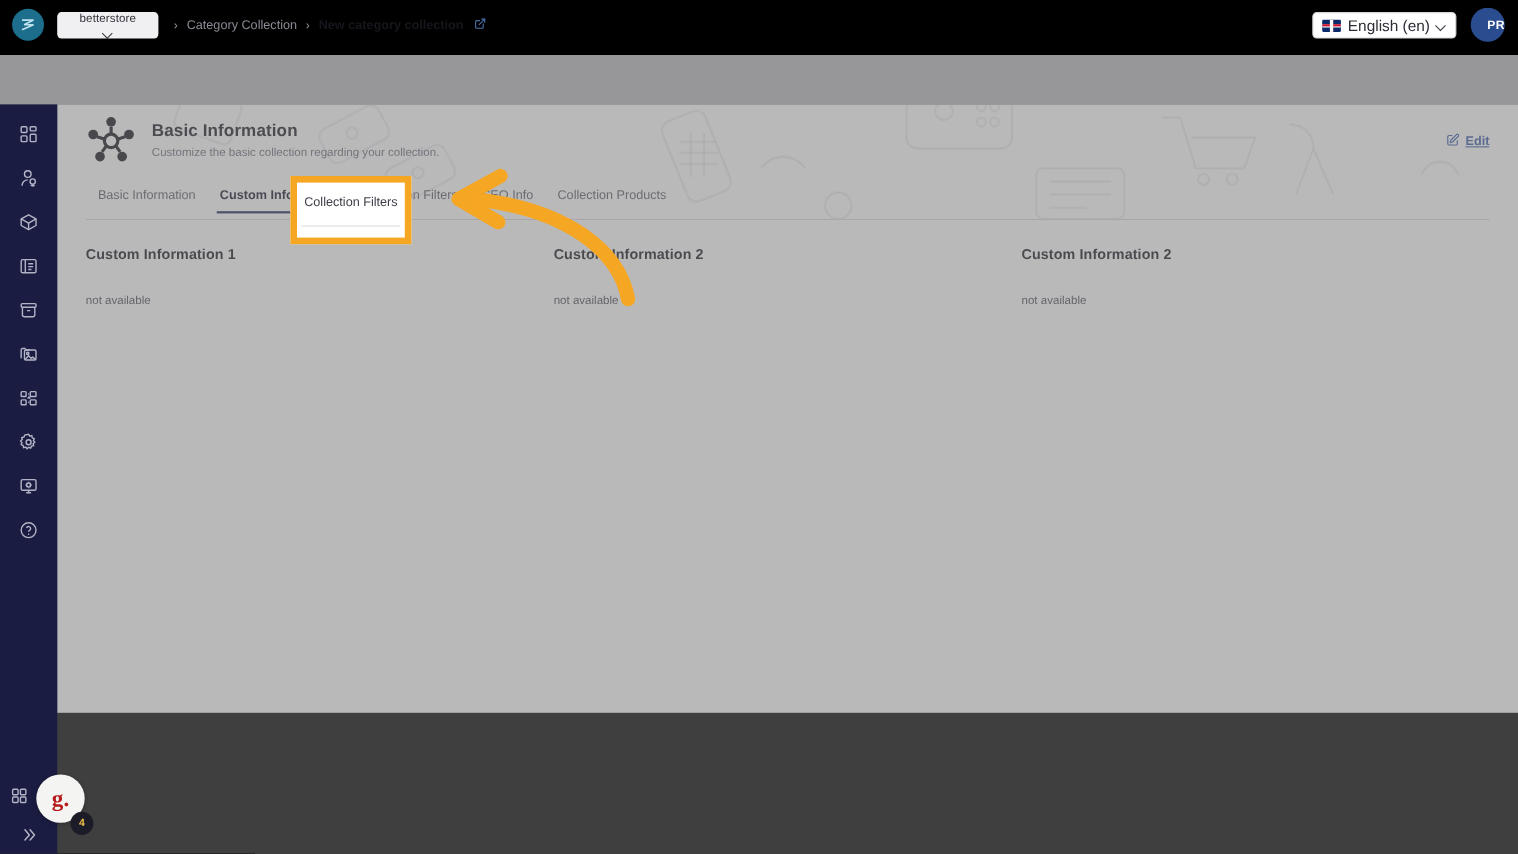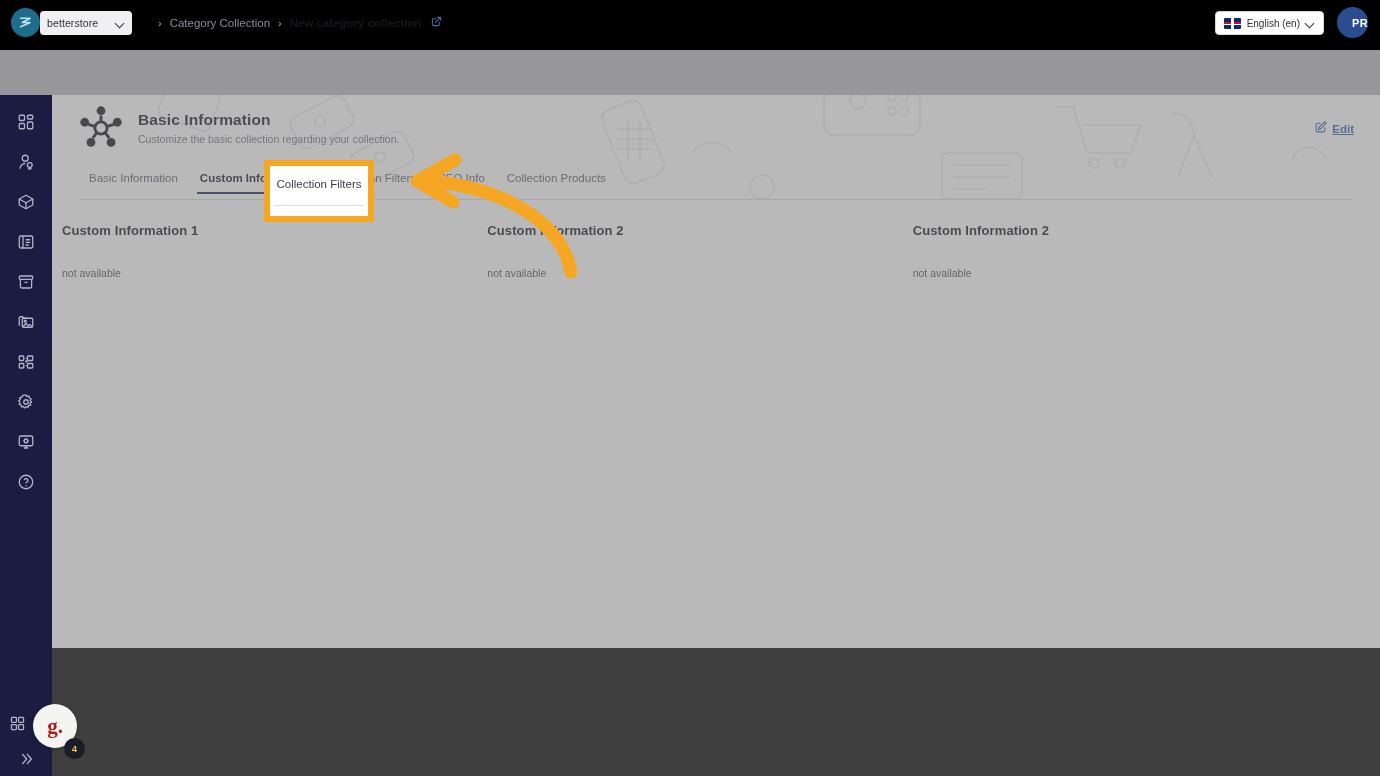--- a/index.html
+++ b/index.html
@@ -40,26 +40,27 @@
   .logo-mark {
     position: absolute; left: 11px; top: 8px;
     width: 29px; height: 29px; border-radius: 50%;
     background: #1c6e8c;
     display: flex; align-items: center; justify-content: center;
     z-index: 3;
   }
   .logo-mark svg { display: block; }
 
   .store-select {
-    position: absolute; left: 40px; top: 11px;
+    position: absolute; left: 52px; top: 11px;
     height: 24px; width: 92px;
     background: #f0f0f2; border-radius: 4px;
     display: flex; align-items: center; justify-content: space-between;
     padding: 0 7px;
     z-index: 3;
+    flex-direction: column;
   }
   .store-select .store-name {
     font-size: 10.5px; color: #32323a; letter-spacing: .1px;
   }
   .chev { width: 9px; height: 9px; position: relative; }
   .chev::before {
     content: ""; position: absolute; left: 0; top: 1px;
     width: 6px; height: 6px;
     border-right: 1.6px solid #3a3a44; border-bottom: 1.6px solid #3a3a44;
     transform: rotate(45deg);
@@ -77,21 +78,21 @@
   .ext-ico { color: #4a6fa8; font-size: 10px; margin-left: 2px; }
 
   .lang-select {
     position: absolute; right: 56px; top: 11px;
     height: 24px;
     border: 1px solid #d6d6dc; border-radius: 4px;
     display: flex; align-items: center; gap: 6px;
     padding: 0 8px; background: #fff;
     z-index: 3;
   }
-  .lang-select .lang-text { font-size: 10px; color: #2e2e38; }
+  .lang-select .lang-text { font-size: 14px; color: #2e2e38; }
   .flag {
     width: 17px; height: 11px; position: relative; overflow: hidden;
     background: #0a2a6b; border-radius: 1px; flex: none;
   }
   .flag::before {
     content: ""; position: absolute; left: 0; top: 4px;
     width: 17px; height: 3px; background: #fff;
   }
   .flag::after {
     content: ""; position: absolute; left: 7px; top: 0;
@@ -191,21 +192,21 @@
   .tab.active {
     color: #14142c; font-weight: bold;
   }
   .tab.active::after {
     content: ""; position: absolute; left: 8px; right: 8px; bottom: -1px;
     height: 2.5px; background: #1b2a57;
   }
 
   
   .cols {
-    position: absolute; left: 10px; top: 128px;
+    position: absolute; left: 26px; top: 128px;
     width: 1276px;
     display: flex;
   }
   .col { width: 33.333%; }
   .col-title {
     font-size: 13px; font-weight: bold; color: #16161e; letter-spacing: .1px;
   }
   .col-value {
     font-size: 10.5px; color: #4e4e58; margin-top: 29px;
   }

